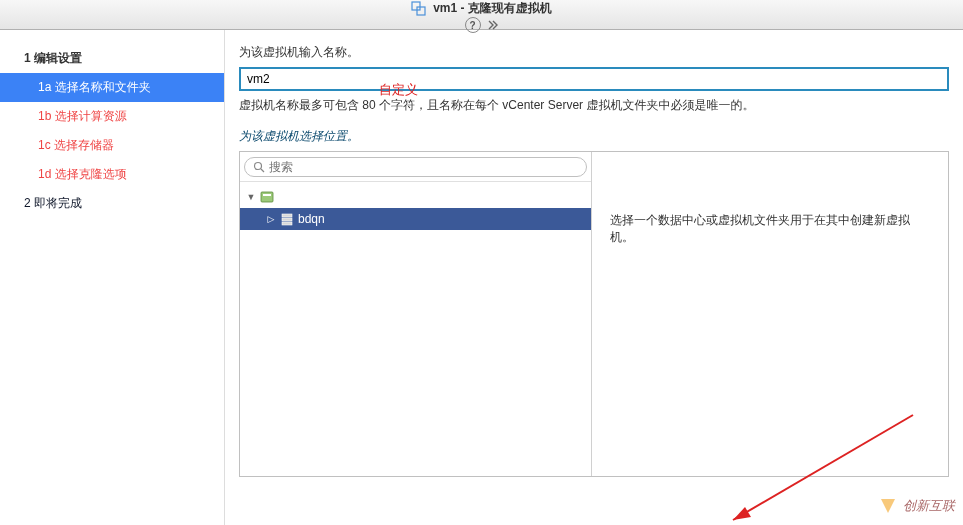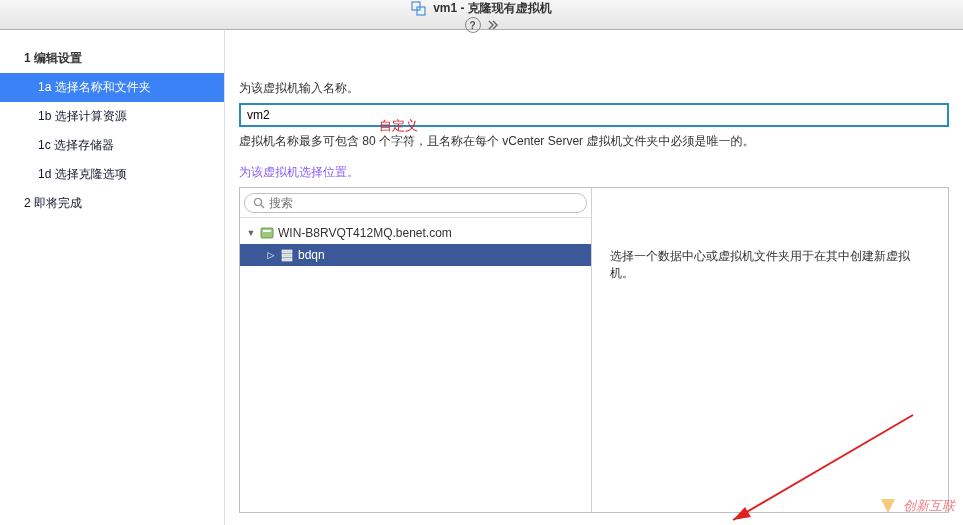--- a/index.html
+++ b/index.html
@@ -82,31 +82,30 @@
       color: #1a3e6f;
       cursor: default;
     }
     .step.top {
       font-weight: bold;
       color: #333;
       padding-left: 24px;
     }
     .substep {
       padding: 6px 14px 6px 38px;
-      color: #0f172a;
+      color: #ef4444;
     }
     .substep.active {
       background: #3b82f6;
       color: #fff;
     }
     .content {
       flex: 1;
       padding: 14px 14px 14px 14px;
       position: relative;
-      margin-top: 36px;
     }
     .label {
       color: #333;
       margin-bottom: 6px;
     }
     .name-input-wrap {
       position: relative;
       margin-bottom: 6px;
     }
     .name-input {
@@ -124,22 +123,23 @@
       top: 14px;
       color: #d22;
       font-size: 13px;
       pointer-events: none;
     }
     .hint {
       color: #333;
       margin-bottom: 14px;
     }
     .location-label {
-      color: #8b5cf6;
+      color: #0c4a6e;
       margin-bottom: 6px;
+      font-style: italic;
     }
     .location-box {
       border: 1px solid #c0c0c0;
       height: 326px;
       display: flex;
     }
     .tree-panel {
       width: 352px;
       border-right: 1px solid #d0d0d0;
       display: flex;
@@ -232,21 +232,21 @@
     }
     .watermark {
       position: absolute;
       right: 8px;
       bottom: 8px;
       opacity: 0.7;
       display: flex;
       align-items: center;
       gap: 4px;
       font-style: italic;
-      color: #ef4444;
+      color: #7f1d1d;
       font-size: 13px;
       pointer-events: none;
     }
     .watermark-icon {
       width: 22px;
       height: 22px;
     }
   </style>
 </head>
 <body>
@@ -306,21 +306,20 @@
         </div>
         <div class="tree">
           <div class="tree-row level0">
             <span class="tree-toggle">▼</span>
             <span class="tree-icon">
               <svg viewBox="0 0 14 14" width="14" height="14">
                 <rect x="1" y="2" width="12" height="10" rx="1" fill="#9cc97a" stroke="#5a8a3a" stroke-width="0.8"></rect>
                 <rect x="3" y="4" width="8" height="2" fill="#fff"></rect>
               </svg>
             </span>
-            <span>WIN-B8RVQT412MQ.benet.com</span>
           </div>
           <div class="tree-row level1 selected">
             <span class="tree-toggle">▷</span>
             <span class="tree-icon">
               <svg viewBox="0 0 14 14" width="14" height="14">
                 <rect x="2" y="2" width="10" height="3" fill="#d8d8d8" stroke="#fff" stroke-width="0.6"></rect>
                 <rect x="2" y="6" width="10" height="3" fill="#d8d8d8" stroke="#fff" stroke-width="0.6"></rect>
                 <rect x="2" y="10" width="10" height="3" fill="#d8d8d8" stroke="#fff" stroke-width="0.6"></rect>
               </svg>
             </span>

